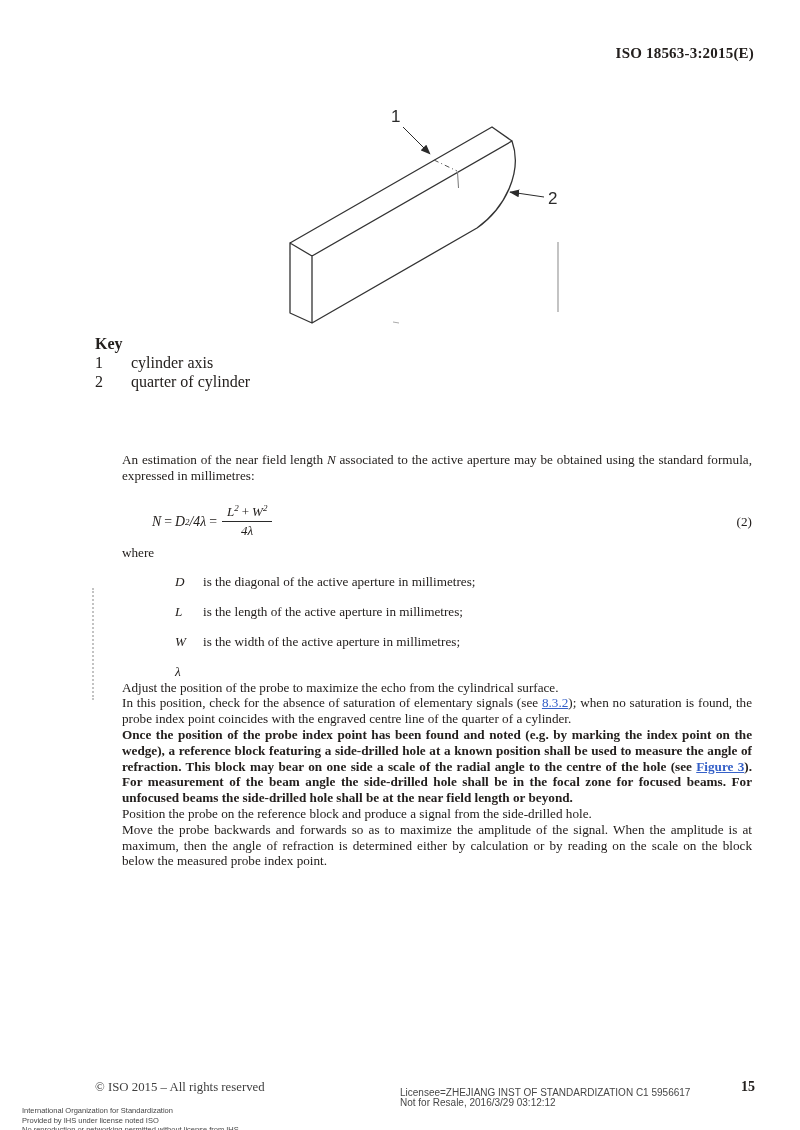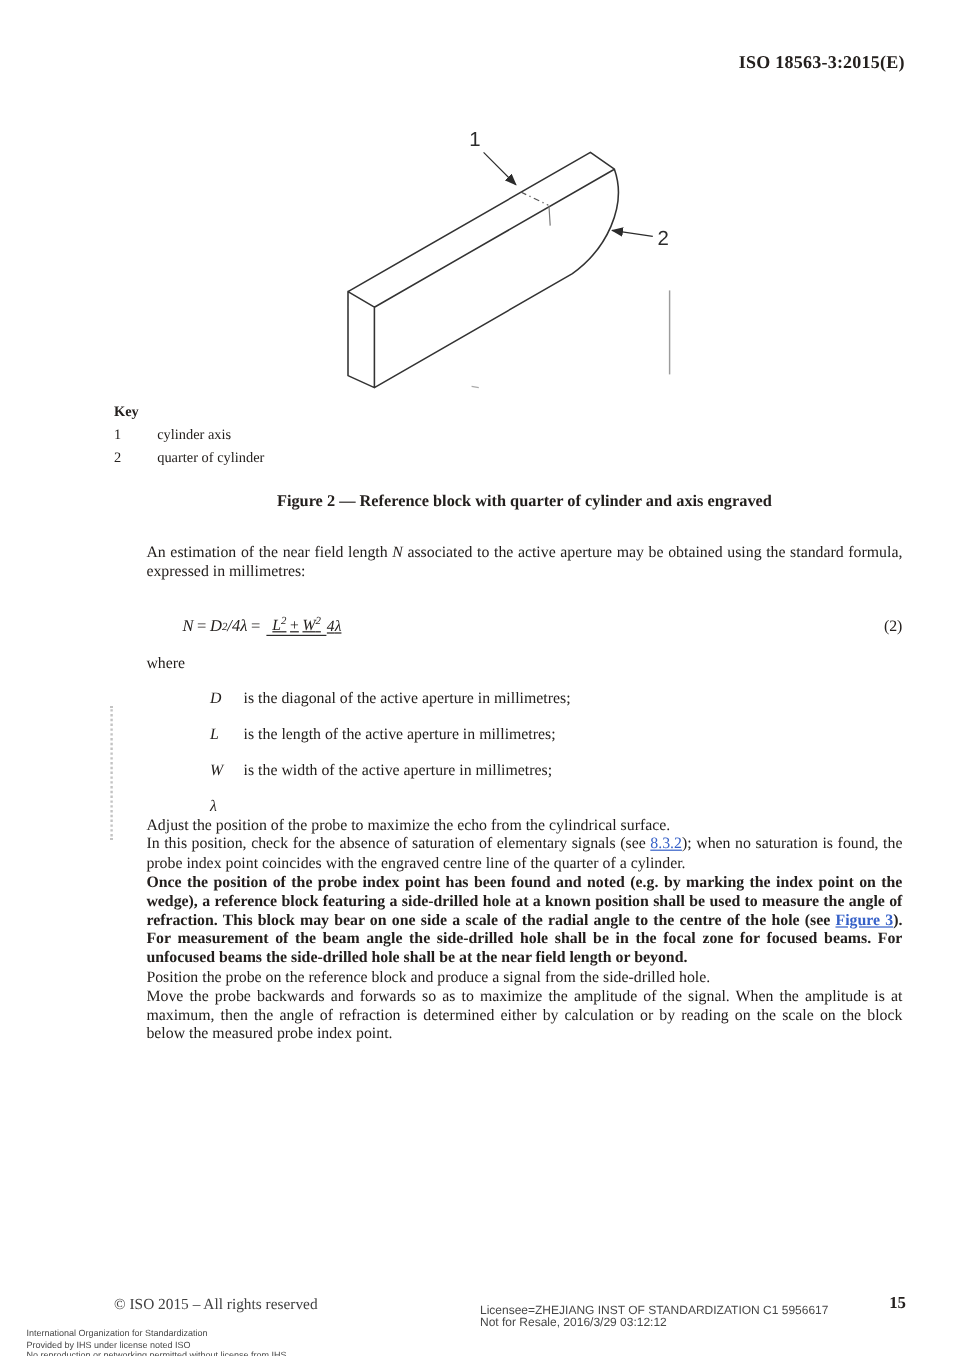--- a/index.html
+++ b/index.html
@@ -14,40 +14,40 @@
   
   .doc-ref{
     position:absolute;top:45px;right:46px;
     font-size:15px;font-weight:bold;letter-spacing:.2px;
   }
   
   .fig-wrap{position:absolute;left:260px;top:100px;width:320px;height:235px;}
   .fig-wrap svg{display:block;}
   .fig-label{font-family:"Liberation Sans","DejaVu Sans",sans-serif;font-size:17px;fill:#2b2b2b;}
   
-  .key{position:absolute;left:95px;top:334px;font-size:12px;line-height:19px;}
+  .key{position:absolute;left:95px;top:334px;font-size:16px;line-height:19px;}
   .key .key-title{font-weight:bold;}
   .key-row{display:flex;}
   .key-num{width:36px;}
   
   .caption{
     position:absolute;left:122px;top:410px;width:630px;
     text-align:center;font-weight:bold;font-size:13.6px;
   }
   
   .body-col{position:absolute;left:122px;top:452px;width:630px;font-size:13.2px;line-height:15.8px;}
   .body-col p{margin:0;text-align:justify;}
   .var{font-style:italic;}
   .doc-link{color:#3560c8;text-decoration:underline;cursor:pointer;}
   
   .eq-row{display:flex;justify-content:space-between;align-items:center;margin-top:15px;height:46px;}
   .eq{padding-left:30px;font-size:13.8px;font-style:italic;display:inline-flex;align-items:center;}
   .eq .op{font-style:normal;padding:0 3px;}
   .eq sup{font-size:9px;line-height:0;vertical-align:super;}
-  .frac{display:inline-flex;flex-direction:row;text-align:center;margin:0 2px;font-size:13px;text-decoration:underline;}
+  .frac{display:inline-flex;flex-direction:column;text-align:center;margin:0 2px;font-size:13px;}
   .frac .num{padding:0 5px 1px 5px;border-bottom:1.2px solid #2a2a2a;}
   .frac .den{padding-top:1px;}
   .eq-num{font-style:normal;font-size:13.2px;}
   .where{margin-top:10px;}
   .def-row{display:flex;padding-left:53px;margin-top:14px;}
   .def-row:first-of-type{margin-top:13px;}
   .def-term{width:28px;font-style:italic;flex:none;}
   .p-adjust{margin-top:15px;}
   .p-position{margin-top:13px;}
   .p-once{margin-top:16px;font-weight:bold;}
@@ -117,21 +117,20 @@
     <div class="key-row">
       <span class="key-num">1</span>
       <span>cylinder axis</span>
     </div>
     <div class="key-row">
       <span class="key-num">2</span>
       <span>quarter of cylinder</span>
     </div>
   </div>
 
-  <div class="caption">Figure 2 — Reference block with quarter of cylinder and axis engraved</div>
 
   <div class="body-col">
 
     <p><span>An estimation of the near field length </span><span class="var">N</span><span> associated to the active aperture may be obtained using the standard formula, expressed in millimetres:</span></p>
 
     <div class="eq-row">
       <span class="eq">
         <span>N</span>
           <span class="op">=</span>
           <span>D</span>

